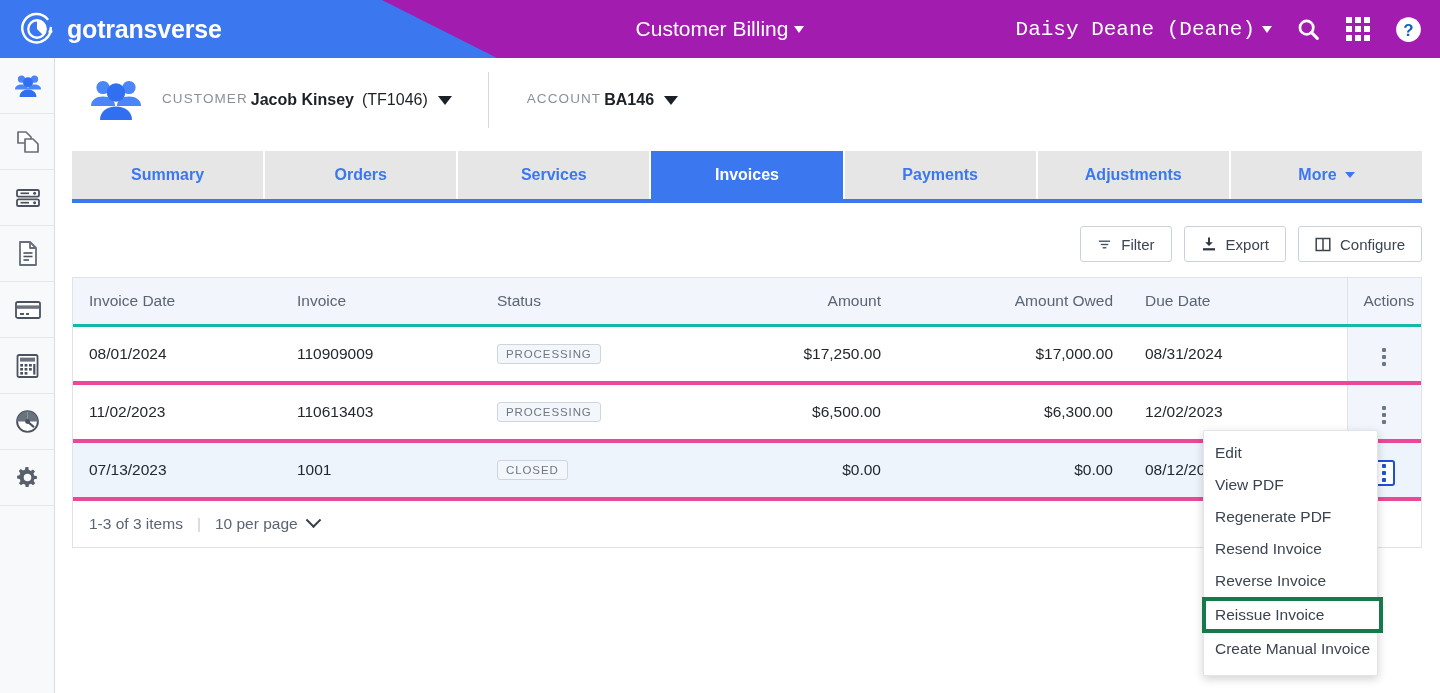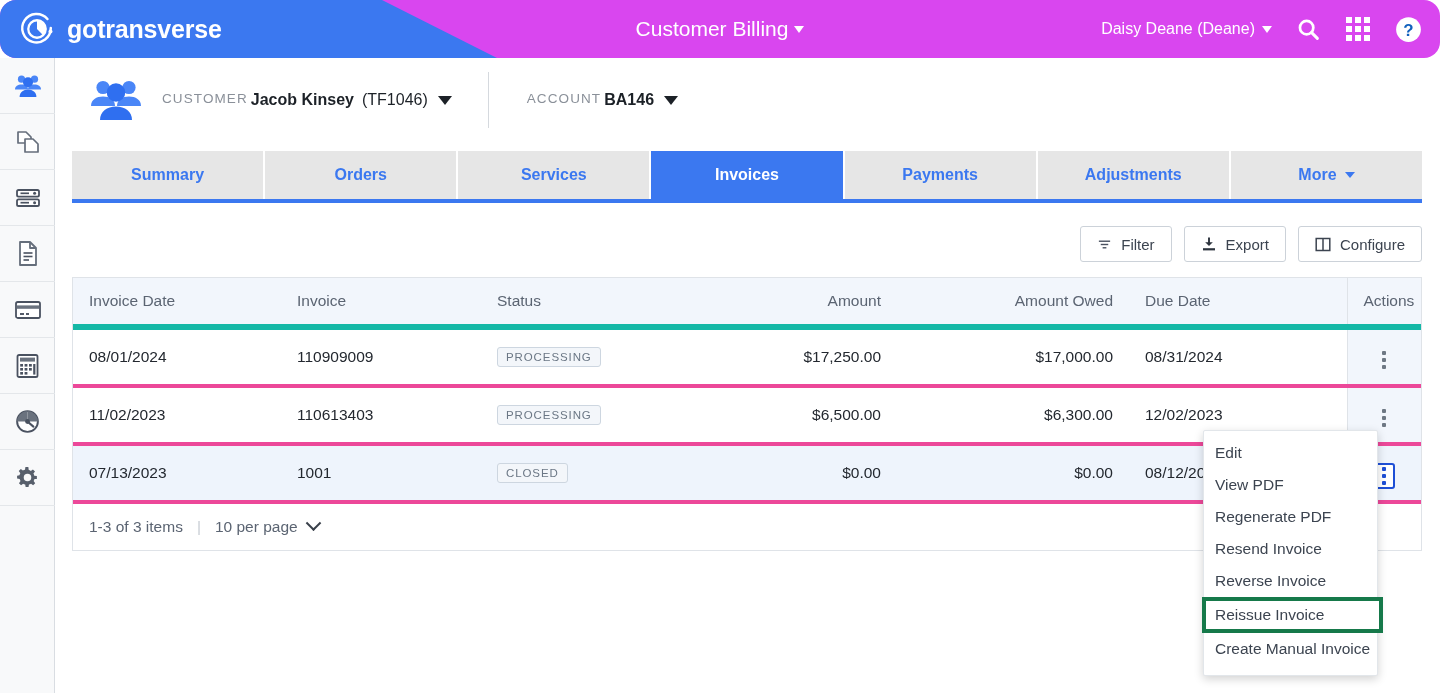--- a/index.html
+++ b/index.html
@@ -7,23 +7,22 @@
     width: 1440px; height: 693px;
     font-family: "Liberation Sans", sans-serif;
     background: #ffffff;
     overflow: hidden;
   }
 
   
   .topbar {
     position: absolute; top: 0; left: 0;
     width: 1440px; height: 58px;
-    background: #d946ef;
+    background: #a21caf;
     overflow: hidden;
-    border-radius: 16px;
   }
   .topbar-wedge {
     position: absolute; top: 0; left: 0;
     width: 500px; height: 58px;
     background: #3b78f0;
     clip-path: polygon(0 0, 382px 0, 497px 58px, 0 58px);
   }
   .brand {
     position: absolute; left: 18px; top: 0; height: 58px;
     display: flex; align-items: center; gap: 11px;
@@ -45,21 +44,21 @@
     border-left: 5.5px solid transparent;
     border-right: 5.5px solid transparent;
     border-top: 7px solid #ffffff;
     display: inline-block;
   }
   .topbar-right {
     position: absolute; right: 18px; top: 0; height: 58px;
     display: flex; align-items: center; gap: 22px; z-index: 5;
   }
   .user-chip { display: flex; align-items: center; gap: 7px; cursor: pointer; }
-  .user-chip .u-text { color: #ffffff; font-size: 16px; }
+  .user-chip .u-text { color: #ffffff; font-size: 21px; font-family: Liberation Mono, monospace; }
   .hicon { width: 28px; height: 28px; display: flex; align-items: center; justify-content: center; cursor: pointer; }
   .grid9 { display: grid; grid-template-columns: repeat(3, 6px); grid-template-rows: repeat(3, 6px); gap: 3px; }
   .grid9 i { display: block; width: 6px; height: 6px; background: #fff; }
 
   
   .sidebar {
     position: absolute; left: 0; top: 58px;
     width: 55px; height: 635px;
     background: #f8f9fa;
     border-right: 1px solid #d9dde2;
@@ -144,21 +143,21 @@
     position: absolute; left: 16px; top: 219px;
     width: 1350px;
     border: 1px solid #dfe3e8;
     background: #fff;
   }
   table.grid { width: 100%; border-collapse: collapse; table-layout: fixed; }
   table.grid th {
     background: #f2f6fc;
     color: #5b6472; font-weight: normal; font-size: 15.5px;
     text-align: left; padding: 14px 16px;
-    border-bottom: 6px solid #14b8a6;
+    border-bottom: 3px solid #14b8a6;
     white-space: nowrap;
   }
   table.grid td {
     font-size: 15.5px; color: #23282f;
     padding: 11px 16px;
     border-bottom: 4px solid #ec4899;
     white-space: nowrap;
   }
   tr.row-sel td { background: #eef4fc; }
   .col-r { text-align: right !important; }

